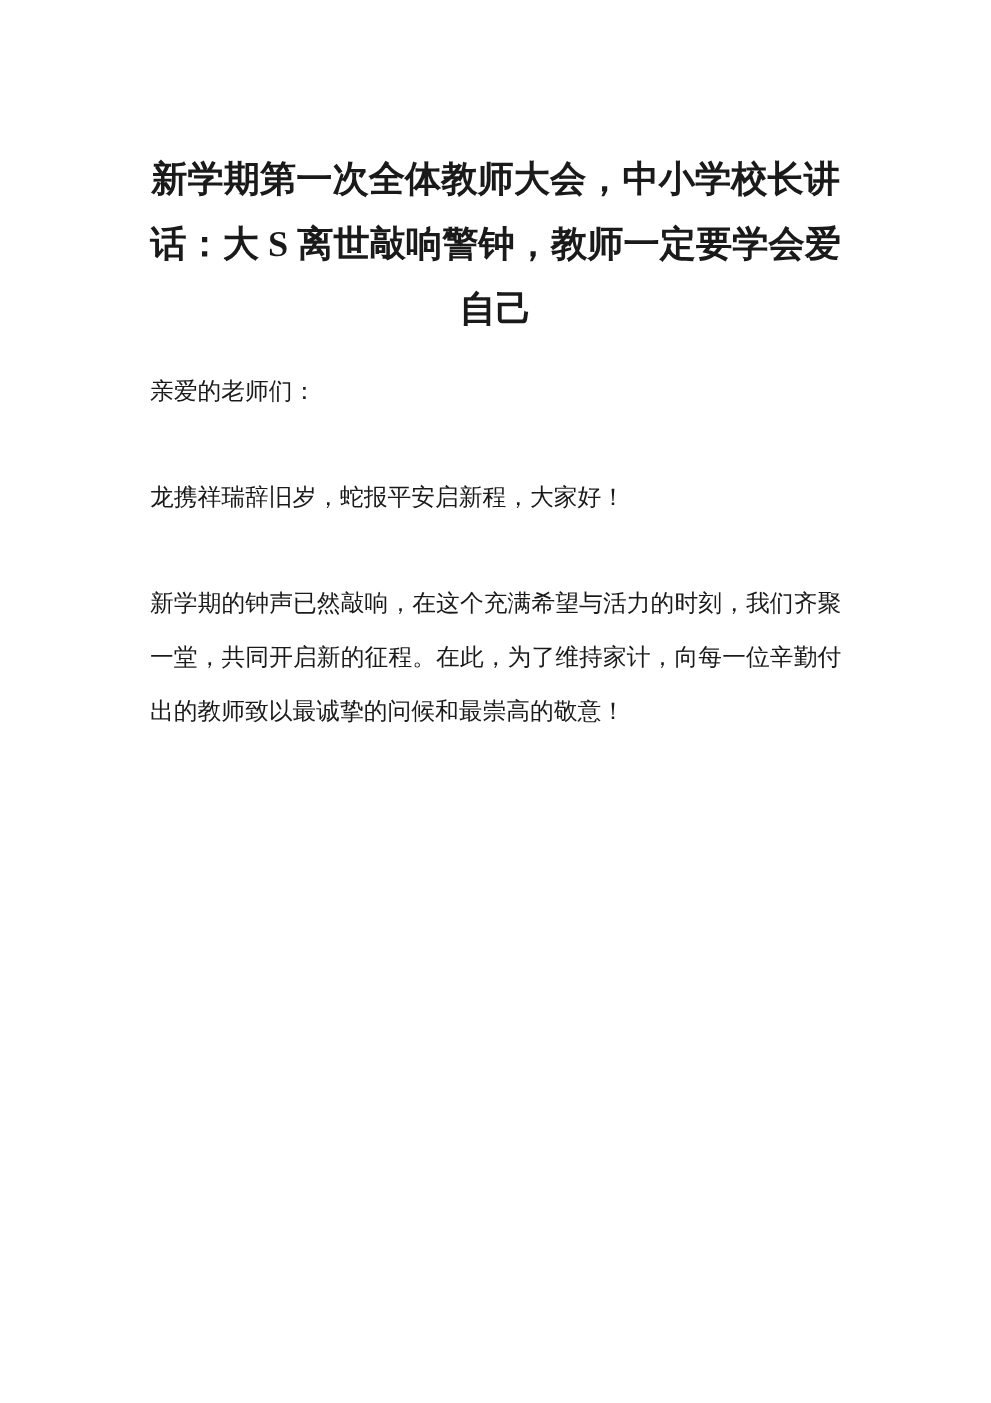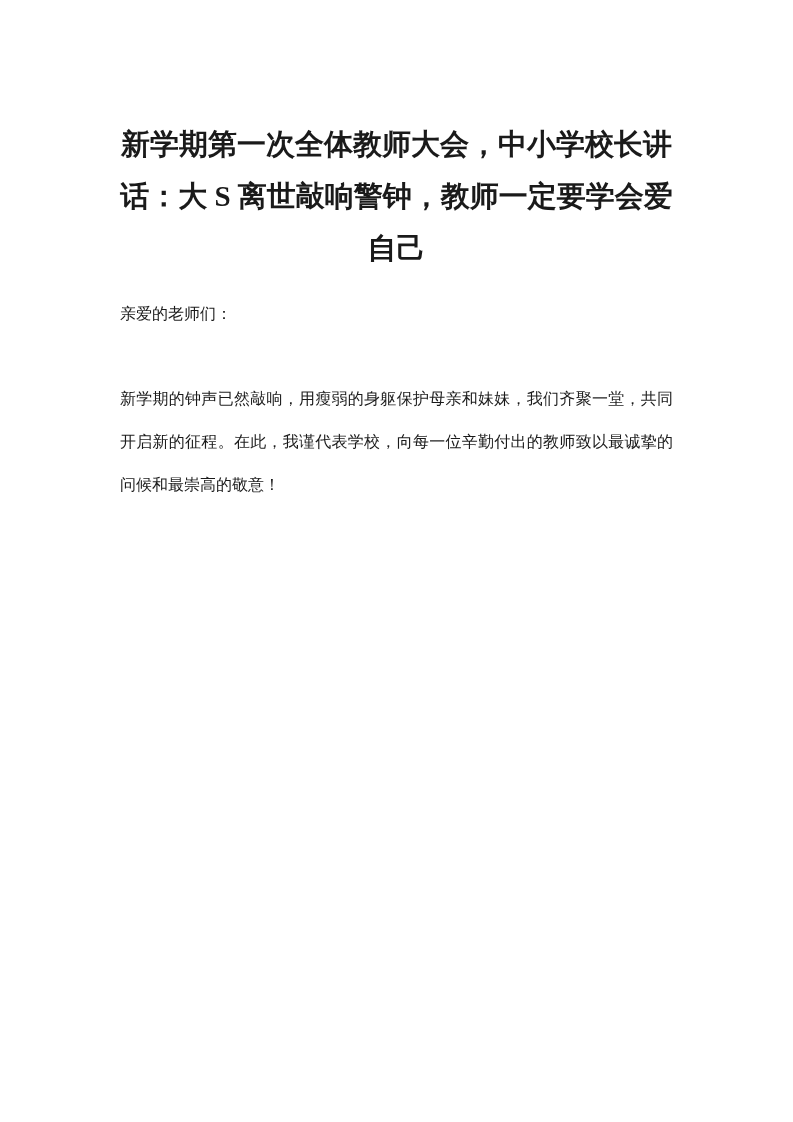--- a/index.html
+++ b/index.html
@@ -20,33 +20,34 @@
   }
   .doc-title {
     font-size: 29px;
     font-weight: 700;
     line-height: 52px;
     text-align: center;
     margin: 0 0 18px 0;
     letter-spacing: 0px;
   }
   .doc-body p {
-    font-size: 16px;
+    font-size: 19px;
     line-height: 43px;
     text-align: justify;
     margin: 0 0 42px 0;
     word-break: break-all;
   }
   .doc-body p:last-child {
     margin-bottom: 0;
   }
 </style>
 </head>
 <body>
 
 <div class="page">
   <h1 class="doc-title">新学期第一次全体教师大会，中小学校长讲话：大 S 离世敲响警钟，教师一定要学会爱自己</h1>
 
   <div class="doc-body">
     <p>亲爱的老师们：</p>
-    <p>新学期的钟声已然敲响，用瘦弱的身躯保护母亲和妹妹，我们齐聚一堂，共同开启新的征程。在此，我谨代表学校，向每一位辛勤付出的教师致以最诚挚的问候和最崇高的敬意！</p>
+    <p>龙携祥瑞辞旧岁，蛇报平安启新程，大家好！</p>
+    <p>新学期的钟声已然敲响，在这个充满希望与活力的时刻，我们齐聚一堂，共同开启新的征程。在此，为了维持家计，向每一位辛勤付出的教师致以最诚挚的问候和最崇高的敬意！</p>
   </div>
 </div>
 
 </body></html>

